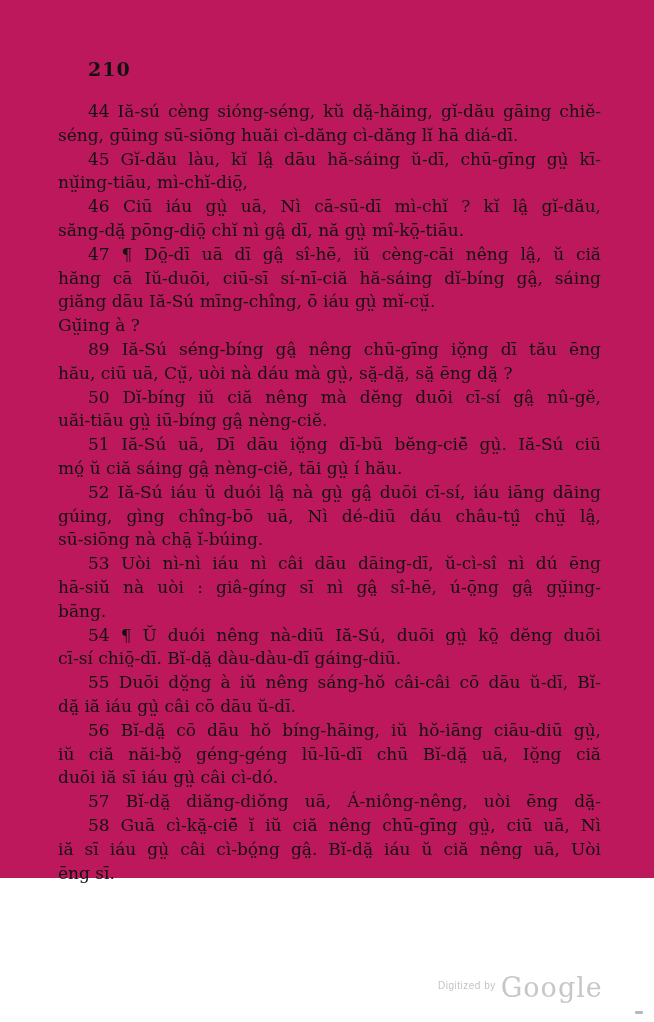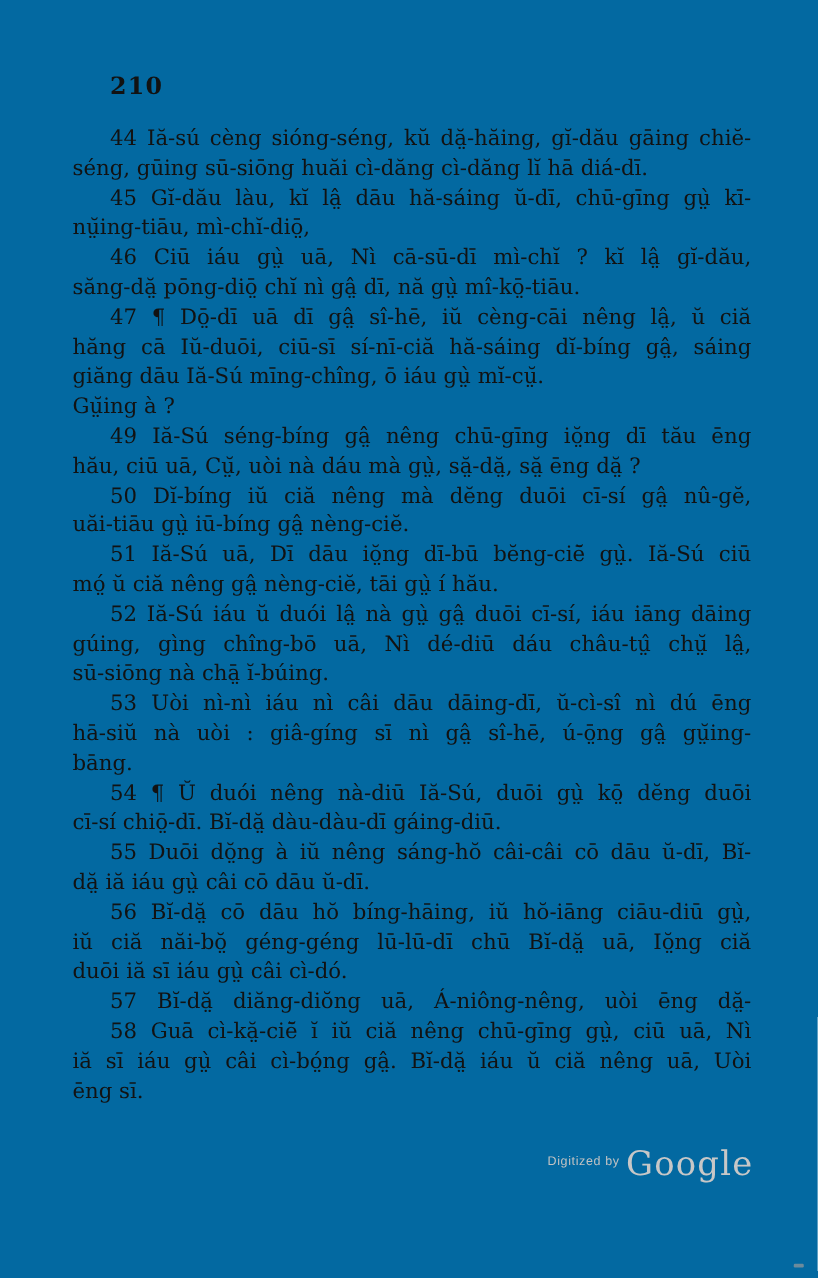--- a/index.html
+++ b/index.html
@@ -5,22 +5,22 @@
   html,body{margin:0;padding:0;}
   body{
     width:654px;height:1022px;
     background:#ffffff;
     font-family:"DejaVu Serif","Liberation Serif",serif;
     color:#121212;
     position:relative;
     overflow:hidden;
   }
   .page{
-    position:absolute;left:0;top:0;width:654px;height:1022px;
-    background:#0369a1;
+    position:absolute;left:0;top:0;width:654px;height:878px;
+    background:#be185d;
   }
   .page-header{
     position:absolute;top:58px;left:58px;width:543px;height:24px;
   }
   .page-number{
     position:absolute;left:30px;top:0;
     font-size:19px;font-weight:600;letter-spacing:1px;
   }
   .running-title{
     position:absolute;left:0;right:0;top:2px;text-align:center;
@@ -32,21 +32,21 @@
   }
   .verse{margin:0;padding:0;}
   .line{
     text-align:justify;
     text-align-last:justify;
     white-space:normal;
   }
   .line.last{text-align-last:left;}
   .line.first{text-indent:30px;}
   .watermark{
-    position:absolute;left:438px;top:916px;width:160px;height:40px;
+    position:absolute;left:438px;top:972px;width:160px;height:40px;
     white-space:nowrap;
   }
   .wm-prefix{
     font-family:"Liberation Sans","DejaVu Sans",sans-serif;
     font-size:10px;color:#c3c3c3;letter-spacing:0.5px;
     vertical-align:8px;
   }
   .wm-brand{
     font-family:"DejaVu Serif","Liberation Serif",serif;
     font-size:27px;color:#c7c7c7;letter-spacing:1px;font-weight:400;
@@ -81,30 +81,30 @@
       </div>
       <div class="verse">
         <div class="line first">47 ¶ Dō̤-dī uā dī gâ̤ sî-hē, iŭ cèng-cāi nêng lâ̤, ŭ ciă</div>
         <div class="line">hăng cā Iŭ-duōi, ciū-sī sí-nī-ciă hă-sáing dĭ-bíng gâ̤, sáing</div>
         <div class="line last">giăng dāu Iă-Sú mīng-chîng, ō iáu gṳ̀ mĭ-cṳ̆.</div>
       </div>
       <div class="verse">
         <div class="line last">Gṳ̆ing à ?</div>
       </div>
       <div class="verse">
-        <div class="line first">49 Iă-Sú séng-bíng gâ̤ nêng chū-gīng iŏ̤ng dī tău ēng</div>
+        <div class="line first">89 Iă-Sú séng-bíng gâ̤ nêng chū-gīng iŏ̤ng dī tău ēng</div>
         <div class="line last">hău, ciū uā, Cṳ̆, uòi nà dáu mà gṳ̀, să̤-dă̤, să̤ ēng dă̤ ?</div>
       </div>
       <div class="verse">
         <div class="line first">50 Dĭ-bíng iŭ ciă nêng mà dĕng duōi cī-sí gâ̤ nû-gĕ,</div>
         <div class="line last">uăi-tiāu gṳ̀ iū-bíng gâ̤ nèng-ciĕ.</div>
       </div>
       <div class="verse">
         <div class="line first">51 Iă-Sú uā, Dī dāu iŏ̤ng dī-bū bĕng-ciē̆ gṳ̀.  Iă-Sú ciū</div>
-        <div class="line last">mó̤ ŭ ciă nêng gâ̤ nèng-ciĕ, tāi gṳ̀ í hău.</div>
+        <div class="line last">mó̤ ŭ ciă sáing gâ̤ nèng-ciĕ, tāi gṳ̀ í hău.</div>
       </div>
       <div class="verse">
         <div class="line first">52 Iă-Sú iáu ŭ duói lâ̤ nà gṳ̀ gâ̤ duōi cī-sí, iáu iāng dāing</div>
         <div class="line">gúing, gìng chîng-bō uā, Nì dé-diū dáu châu-tṳ̂ chṳ̆ lâ̤,</div>
         <div class="line last">sū-siōng nà chā̤ ĭ-búing.</div>
       </div>
       <div class="verse">
         <div class="line first">53 Uòi nì-nì iáu nì câi dāu dāing-dī, ŭ-cì-sî nì dú ēng</div>
         <div class="line">hā-siŭ nà uòi : giâ-gíng sī nì gâ̤ sî-hē, ú-ō̤ng gâ̤ gṳ̆ing-</div>
         <div class="line last">bāng.</div>

